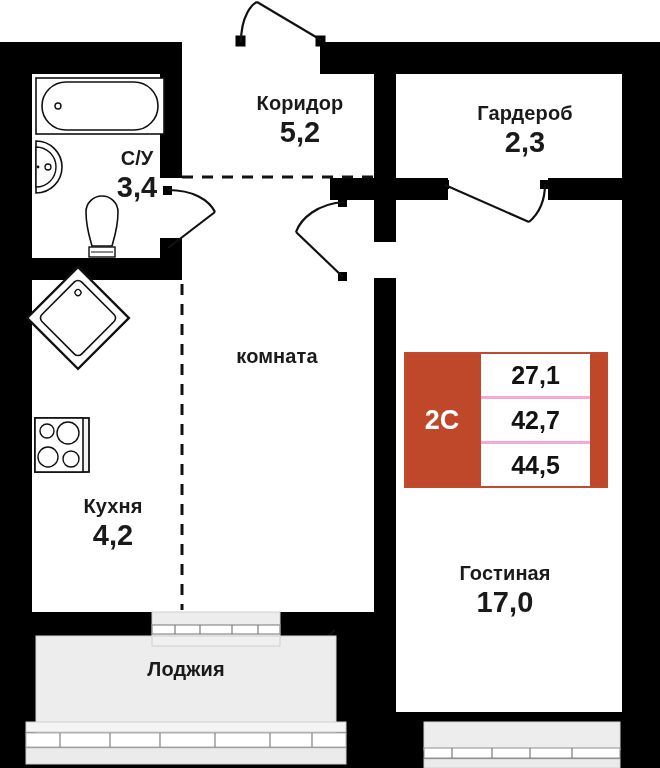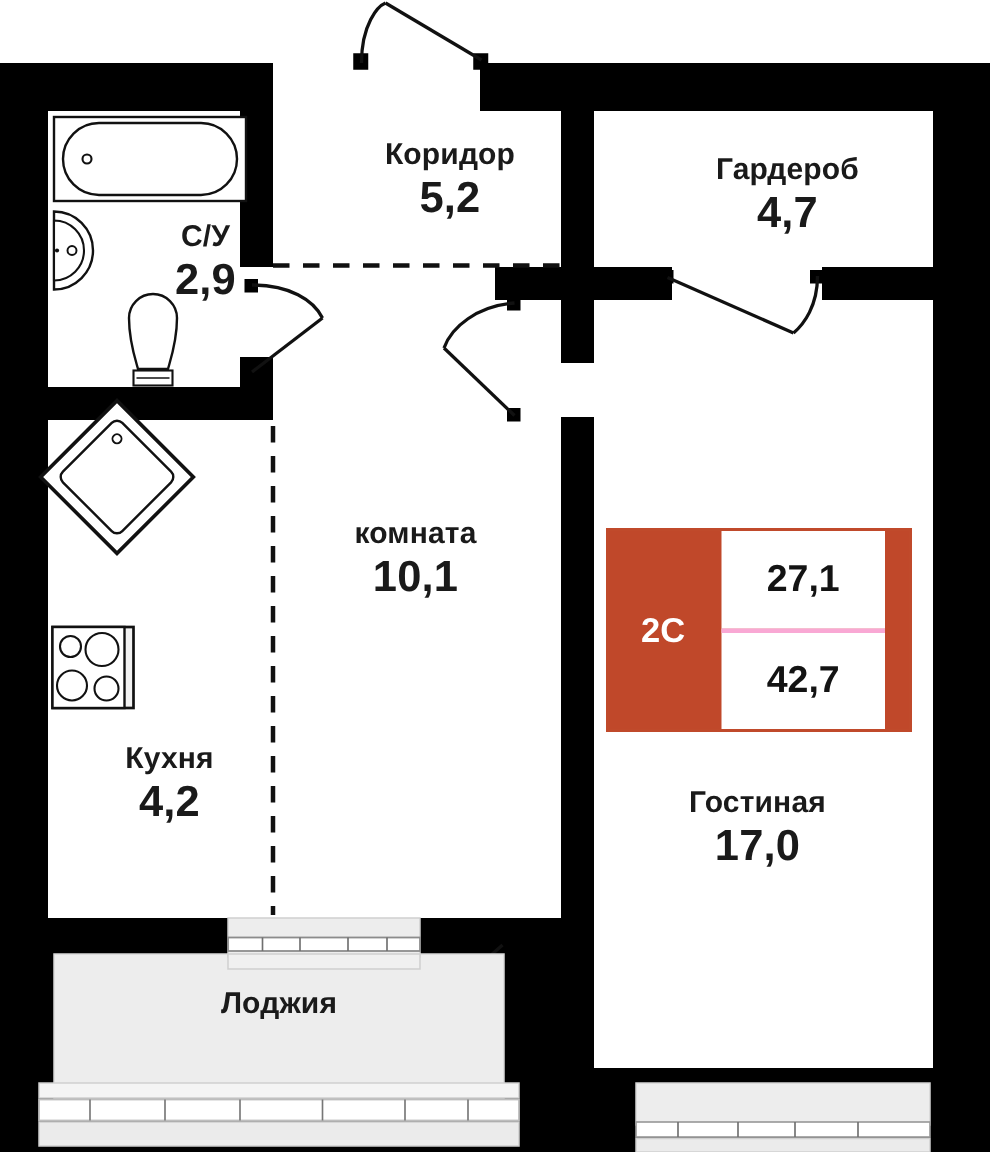--- a/index.html
+++ b/index.html
@@ -29,21 +29,21 @@
     left:404px;top:352px;width:204px;height:136px;
     background:#ffffff;
     box-shadow:0 0 0 3px #ffffff;
     display:flex;
     border:2px solid #c04a2b;
     box-sizing:border-box;
   }
   #badge .code{
     width:72px;background:#c0482a;color:#ffffff;
     display:flex;align-items:center;justify-content:center;
-    font-size:23px;font-weight:bold;flex:0 0 72px;
+    font-size:27px;font-weight:bold;flex:0 0 72px;
   }
   #badge .rows{flex:1;display:flex;flex-direction:column;background:#c0482a;}
   #badge .rows .r{
     flex:1;background:#ffffff;color:#131313;
     display:flex;align-items:center;justify-content:center;
     font-size:25px;font-weight:bold;
     margin:0;
   }
   #badge .rows .r + .r{border-top:3px solid #f9a8d4;}
   #badge .rows{padding:0 16px 0 3px;}
@@ -207,48 +207,48 @@
 
   </svg>
 
   <div class="lbl" style="left:215px;top:92px;width:170px;">
     <span class="nm">Коридор</span>
     <span class="ar">5,2</span>
   </div>
 
   <div class="lbl" style="left:435px;top:102px;width:180px;">
     <span class="nm">Гардероб</span>
-    <span class="ar">4,7</span>
+    <span class="ar">2,3</span>
   </div>
 
   <div class="lbl" style="left:82px;top:147px;width:110px;">
     <span class="nm">С/У</span>
-    <span class="ar">2,9</span>
+    <span class="ar">3,4</span>
   </div>
 
   <div class="lbl two" style="left:192px;top:345px;width:170px;">
     <span class="nm">комната</span>
-    <span class="ar">10,1</span>
   </div>
 
   <div class="lbl" style="left:38px;top:495px;width:150px;">
     <span class="nm">Кухня</span>
     <span class="ar">4,2</span>
   </div>
 
   <div class="lbl" style="left:96px;top:658px;width:180px;">
     <span class="nm">Лоджия</span>
   </div>
 
-  <div class="lbl" style="left:415px;top:524px;width:180px;">
+  <div class="lbl" style="left:415px;top:562px;width:180px;">
     <span class="nm">Гостиная</span>
     <span class="ar">17,0</span>
   </div>
 
   <div id="badge">
     <div class="code">2С</div>
     <div class="rows">
       <div class="r">27,1</div>
       <div class="r">42,7</div>
+      <div class="r">44,5</div>
     </div>
   </div>
 
 </div>
 
 </body></html>

